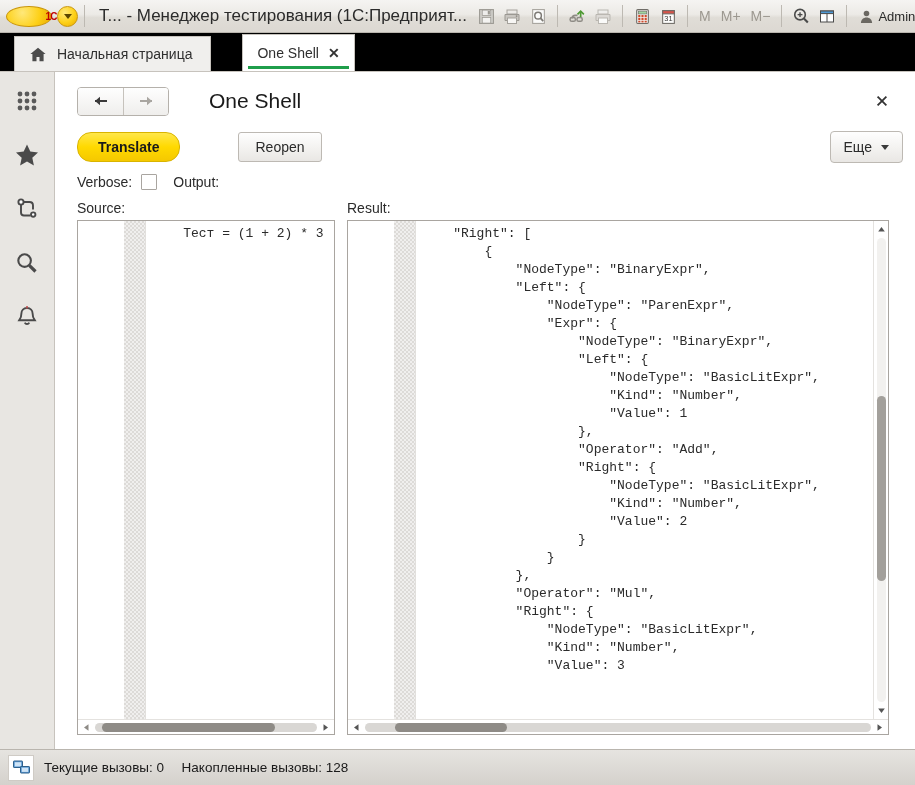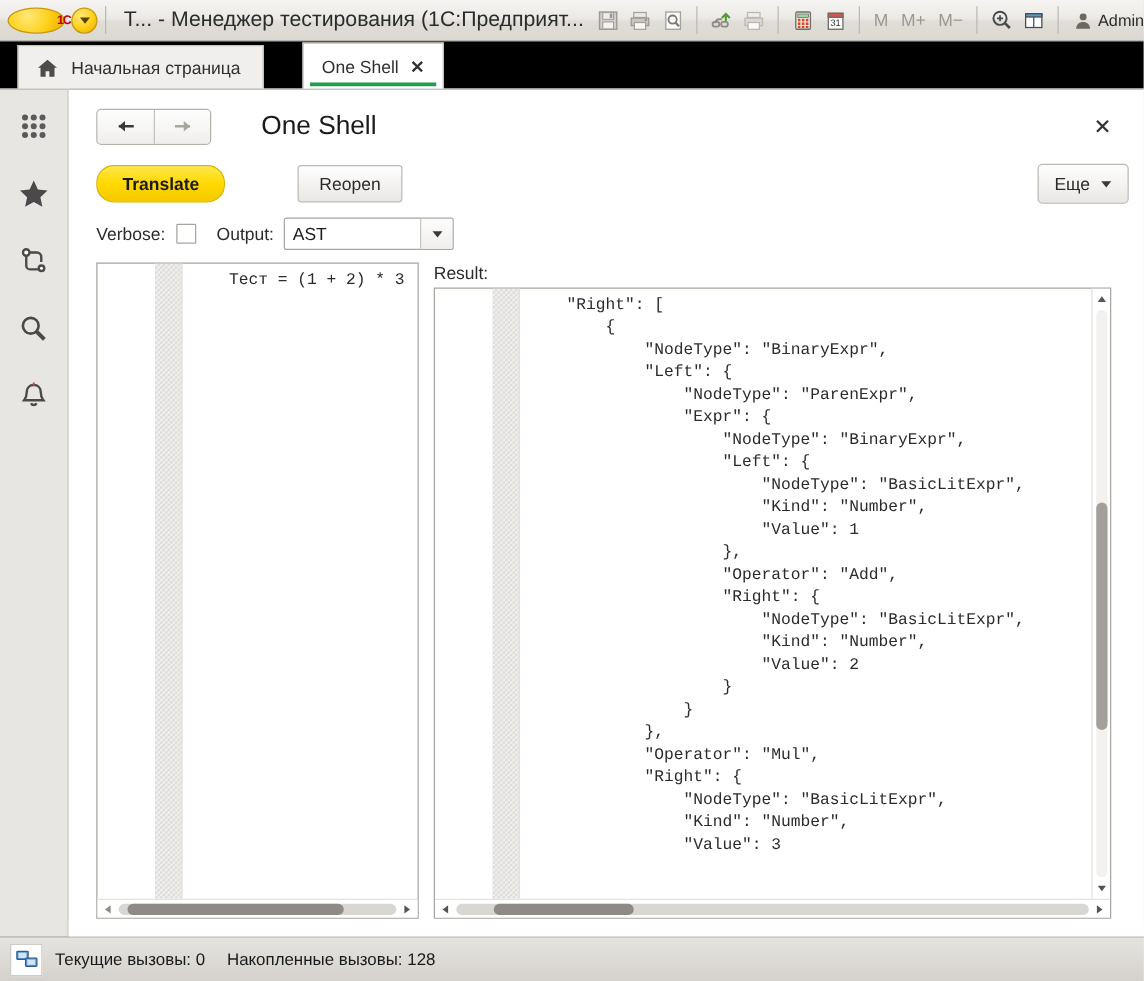--- a/index.html
+++ b/index.html
@@ -633,31 +633,26 @@
         <div class="btn-more">
           <span>Еще</span>
           <span class="caret"></span>
         </div>
       </div>
 
       <div class="optrow">
         <span class="optlabel">Verbose:</span>
         <span class="chk"></span>
         <span class="optlabel" style="margin-left:16px;">Output:</span>
-        <div class="combo">
-          <span class="combo-val">AST</span>
-          <span class="combo-btn">
-            <span class="caret"></span>
-          </span>
-        </div>
       </div>
 
       <div class="panes">
 
         <div class="pane src">
+          <div class="pane-label">Source:</div>
           <div class="editor">
             <div class="ed-main">
               <div class="gutter"></div>
               <div class="code">    Тест = (1 + 2) * 3</div>
             </div>
             <div class="hscroll">
               <div class="hs-arrow">
                 <svg class="ic" width="9" height="9" viewBox="0 0 9 9">
                     <path d="M6.5 1.2L2 4.5l4.5 3.3z" fill="#8e8b86"></path>
                   </svg>

